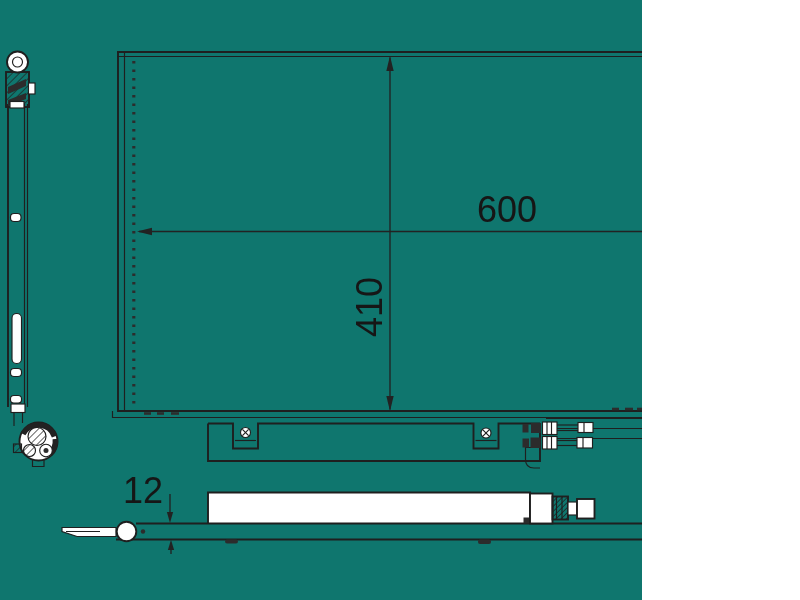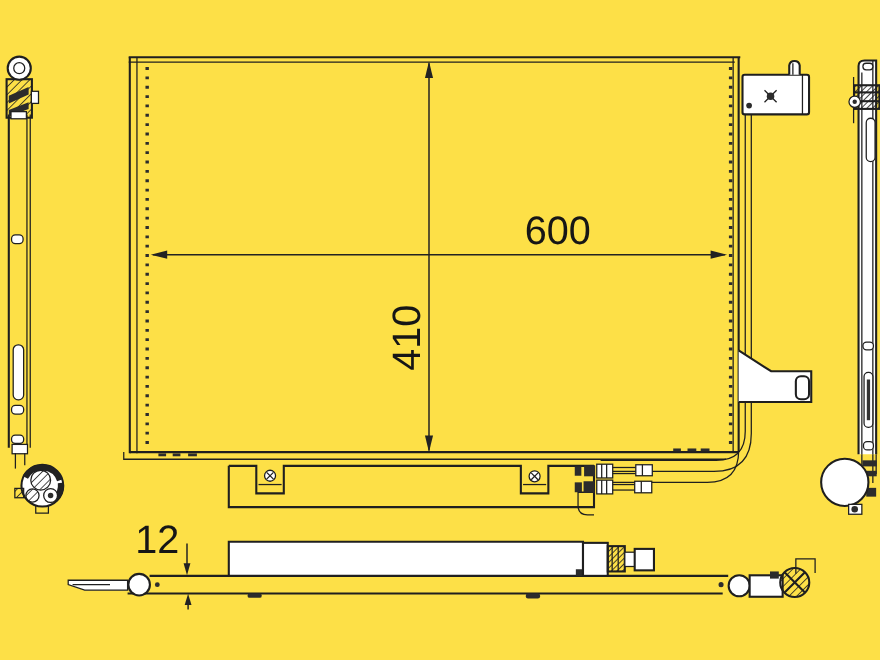--- a/index.html
+++ b/index.html
@@ -1,16 +1,16 @@
 <!DOCTYPE html>
 <html><head>
 <meta charset="utf-8">
 <style>
   html,body{margin:0;padding:0;background:#fff;}
-  .stage{position:relative;width:800px;height:600px;background:#fde047;overflow:hidden;
+  .stage{position:relative;width:642px;height:600px;background:#0f766e;overflow:hidden;
          font-family:"Liberation Sans",sans-serif;}
   svg{position:absolute;left:0;top:0;}
   
   .o2{stroke:#1f1f1f;stroke-width:1.9;fill:none;}
   .o1{stroke:#1f1f1f;stroke-width:1.15;fill:none;}
   .f2{stroke:#1f1f1f;stroke-width:1.9;fill:#fff;}
   .f1{stroke:#1f1f1f;stroke-width:1.15;fill:#fff;}
   .h2{stroke:#1f1f1f;stroke-width:1.9;fill:url(#hatch);}
   .h1{stroke:#1f1f1f;stroke-width:1.15;fill:url(#hatch);}
   .hd2{stroke:#1f1f1f;stroke-width:1.9;fill:url(#hatchDense);}

